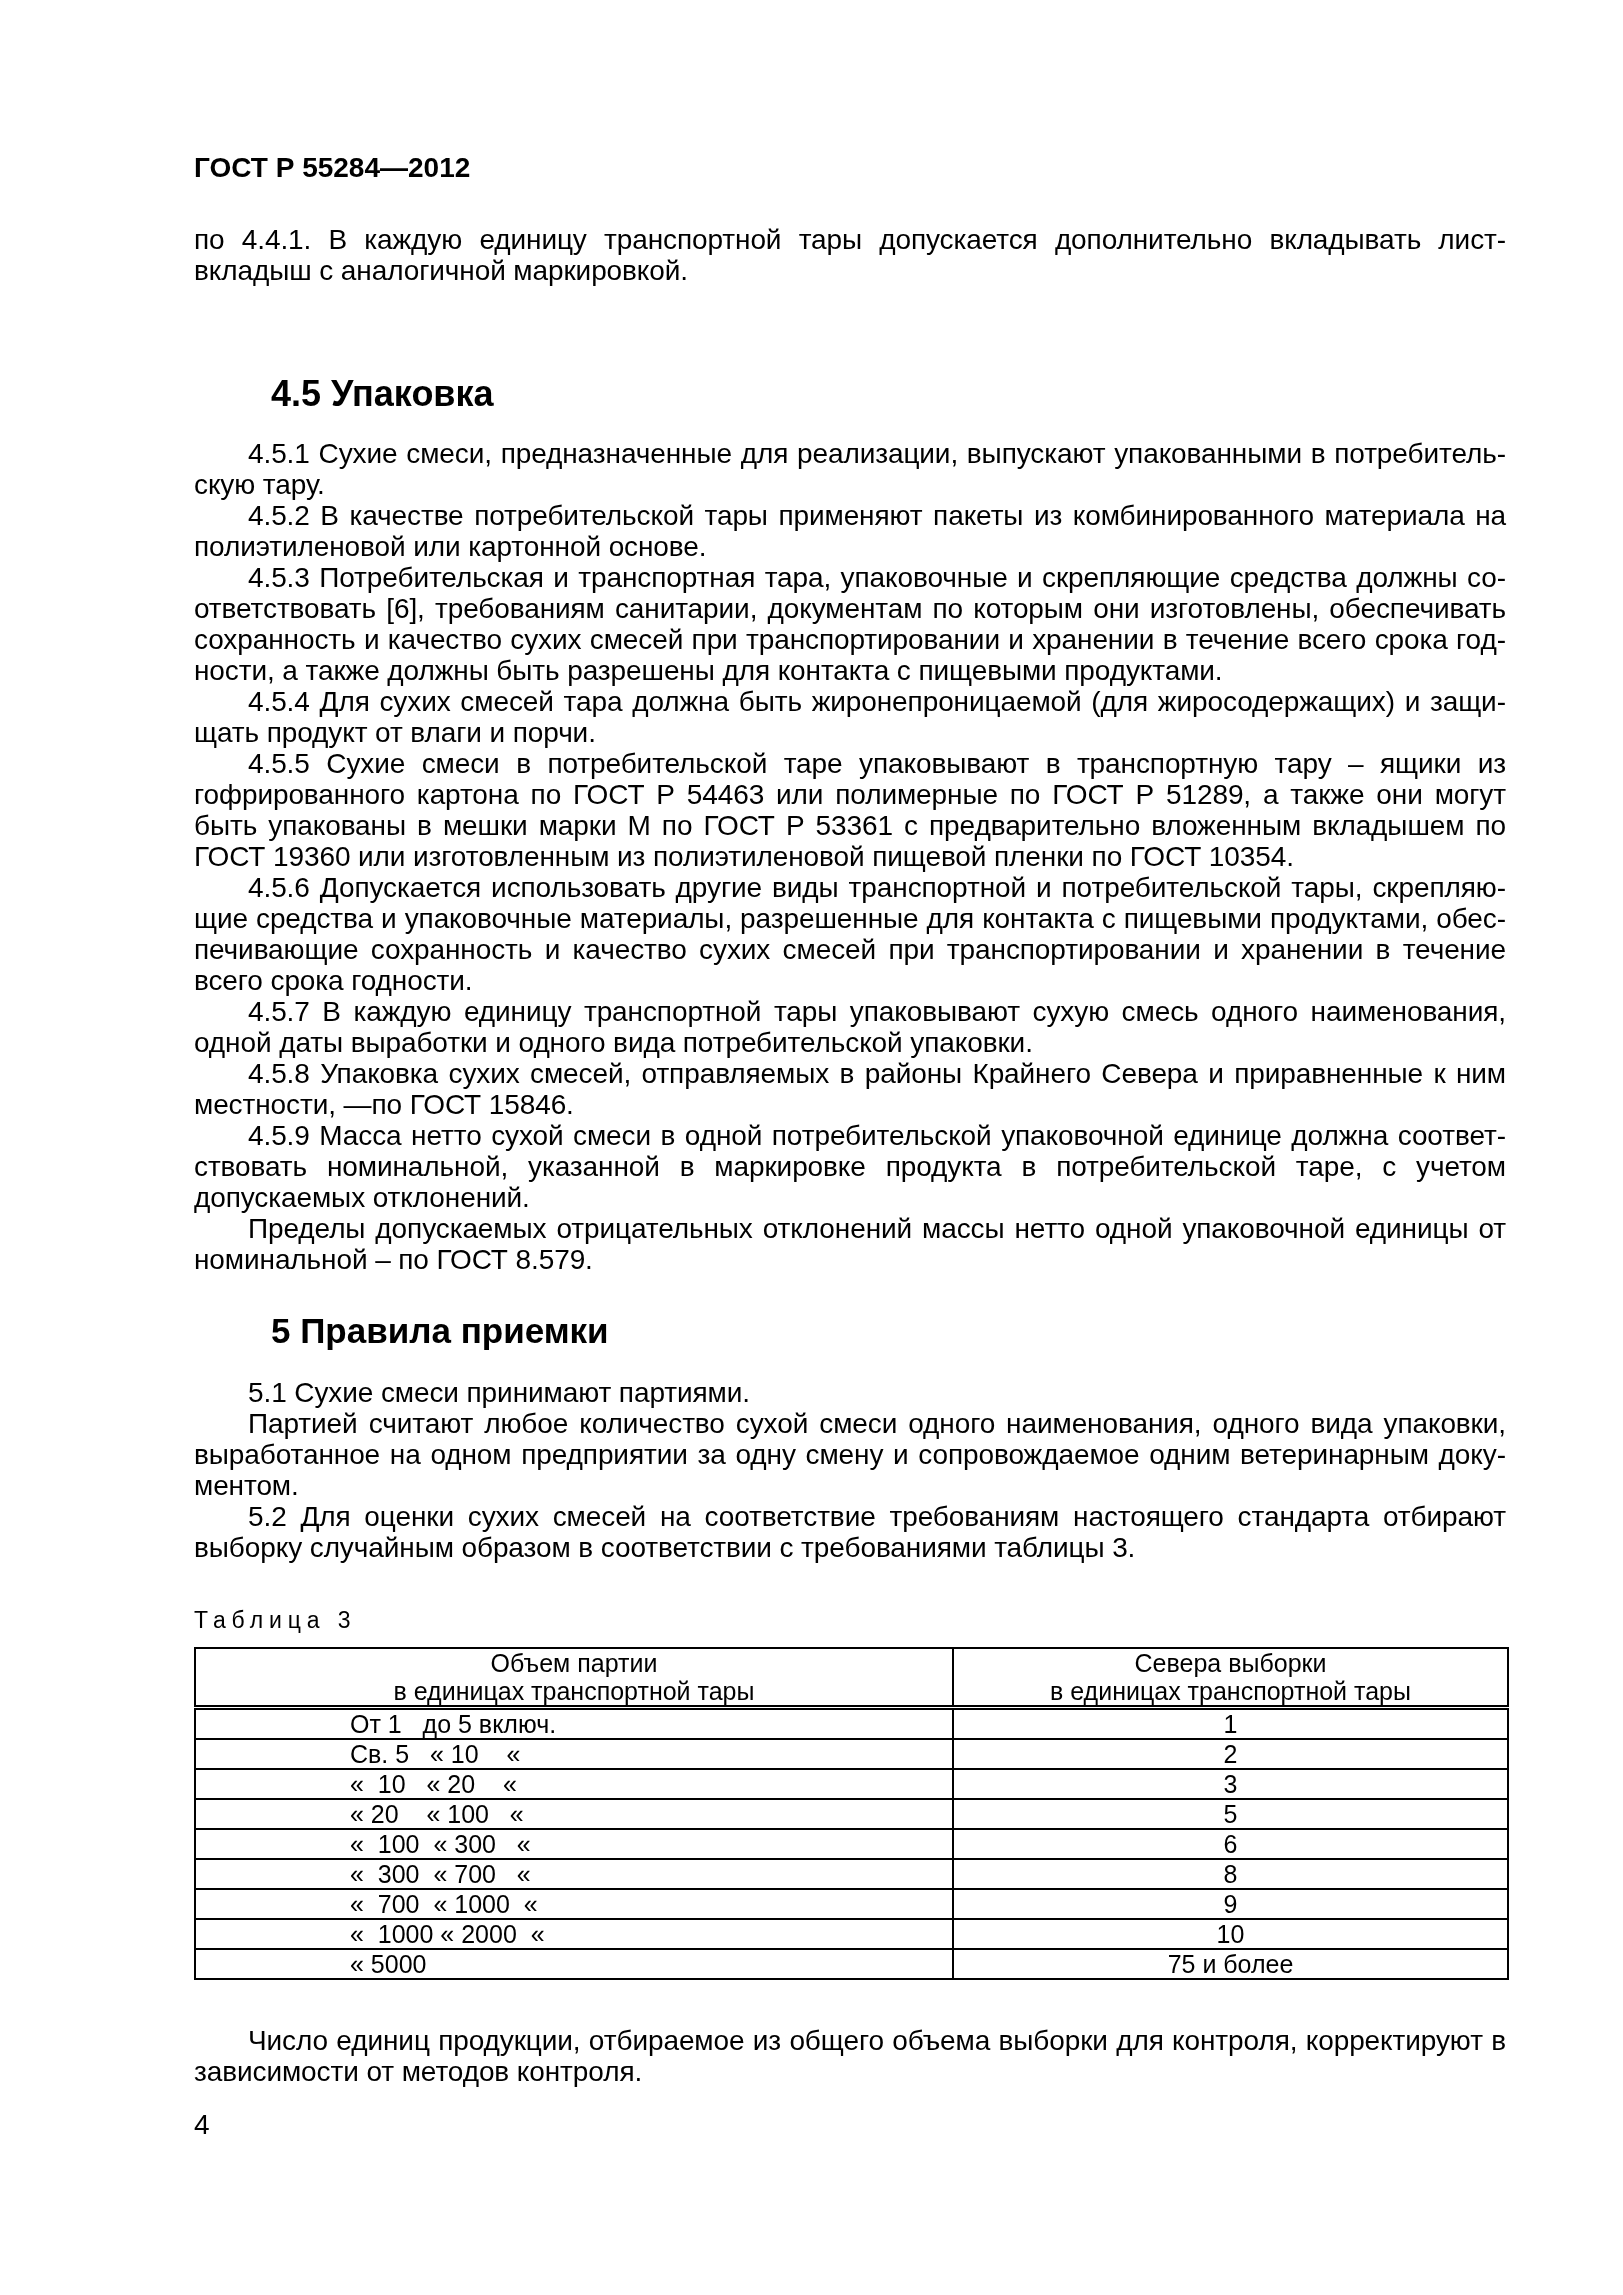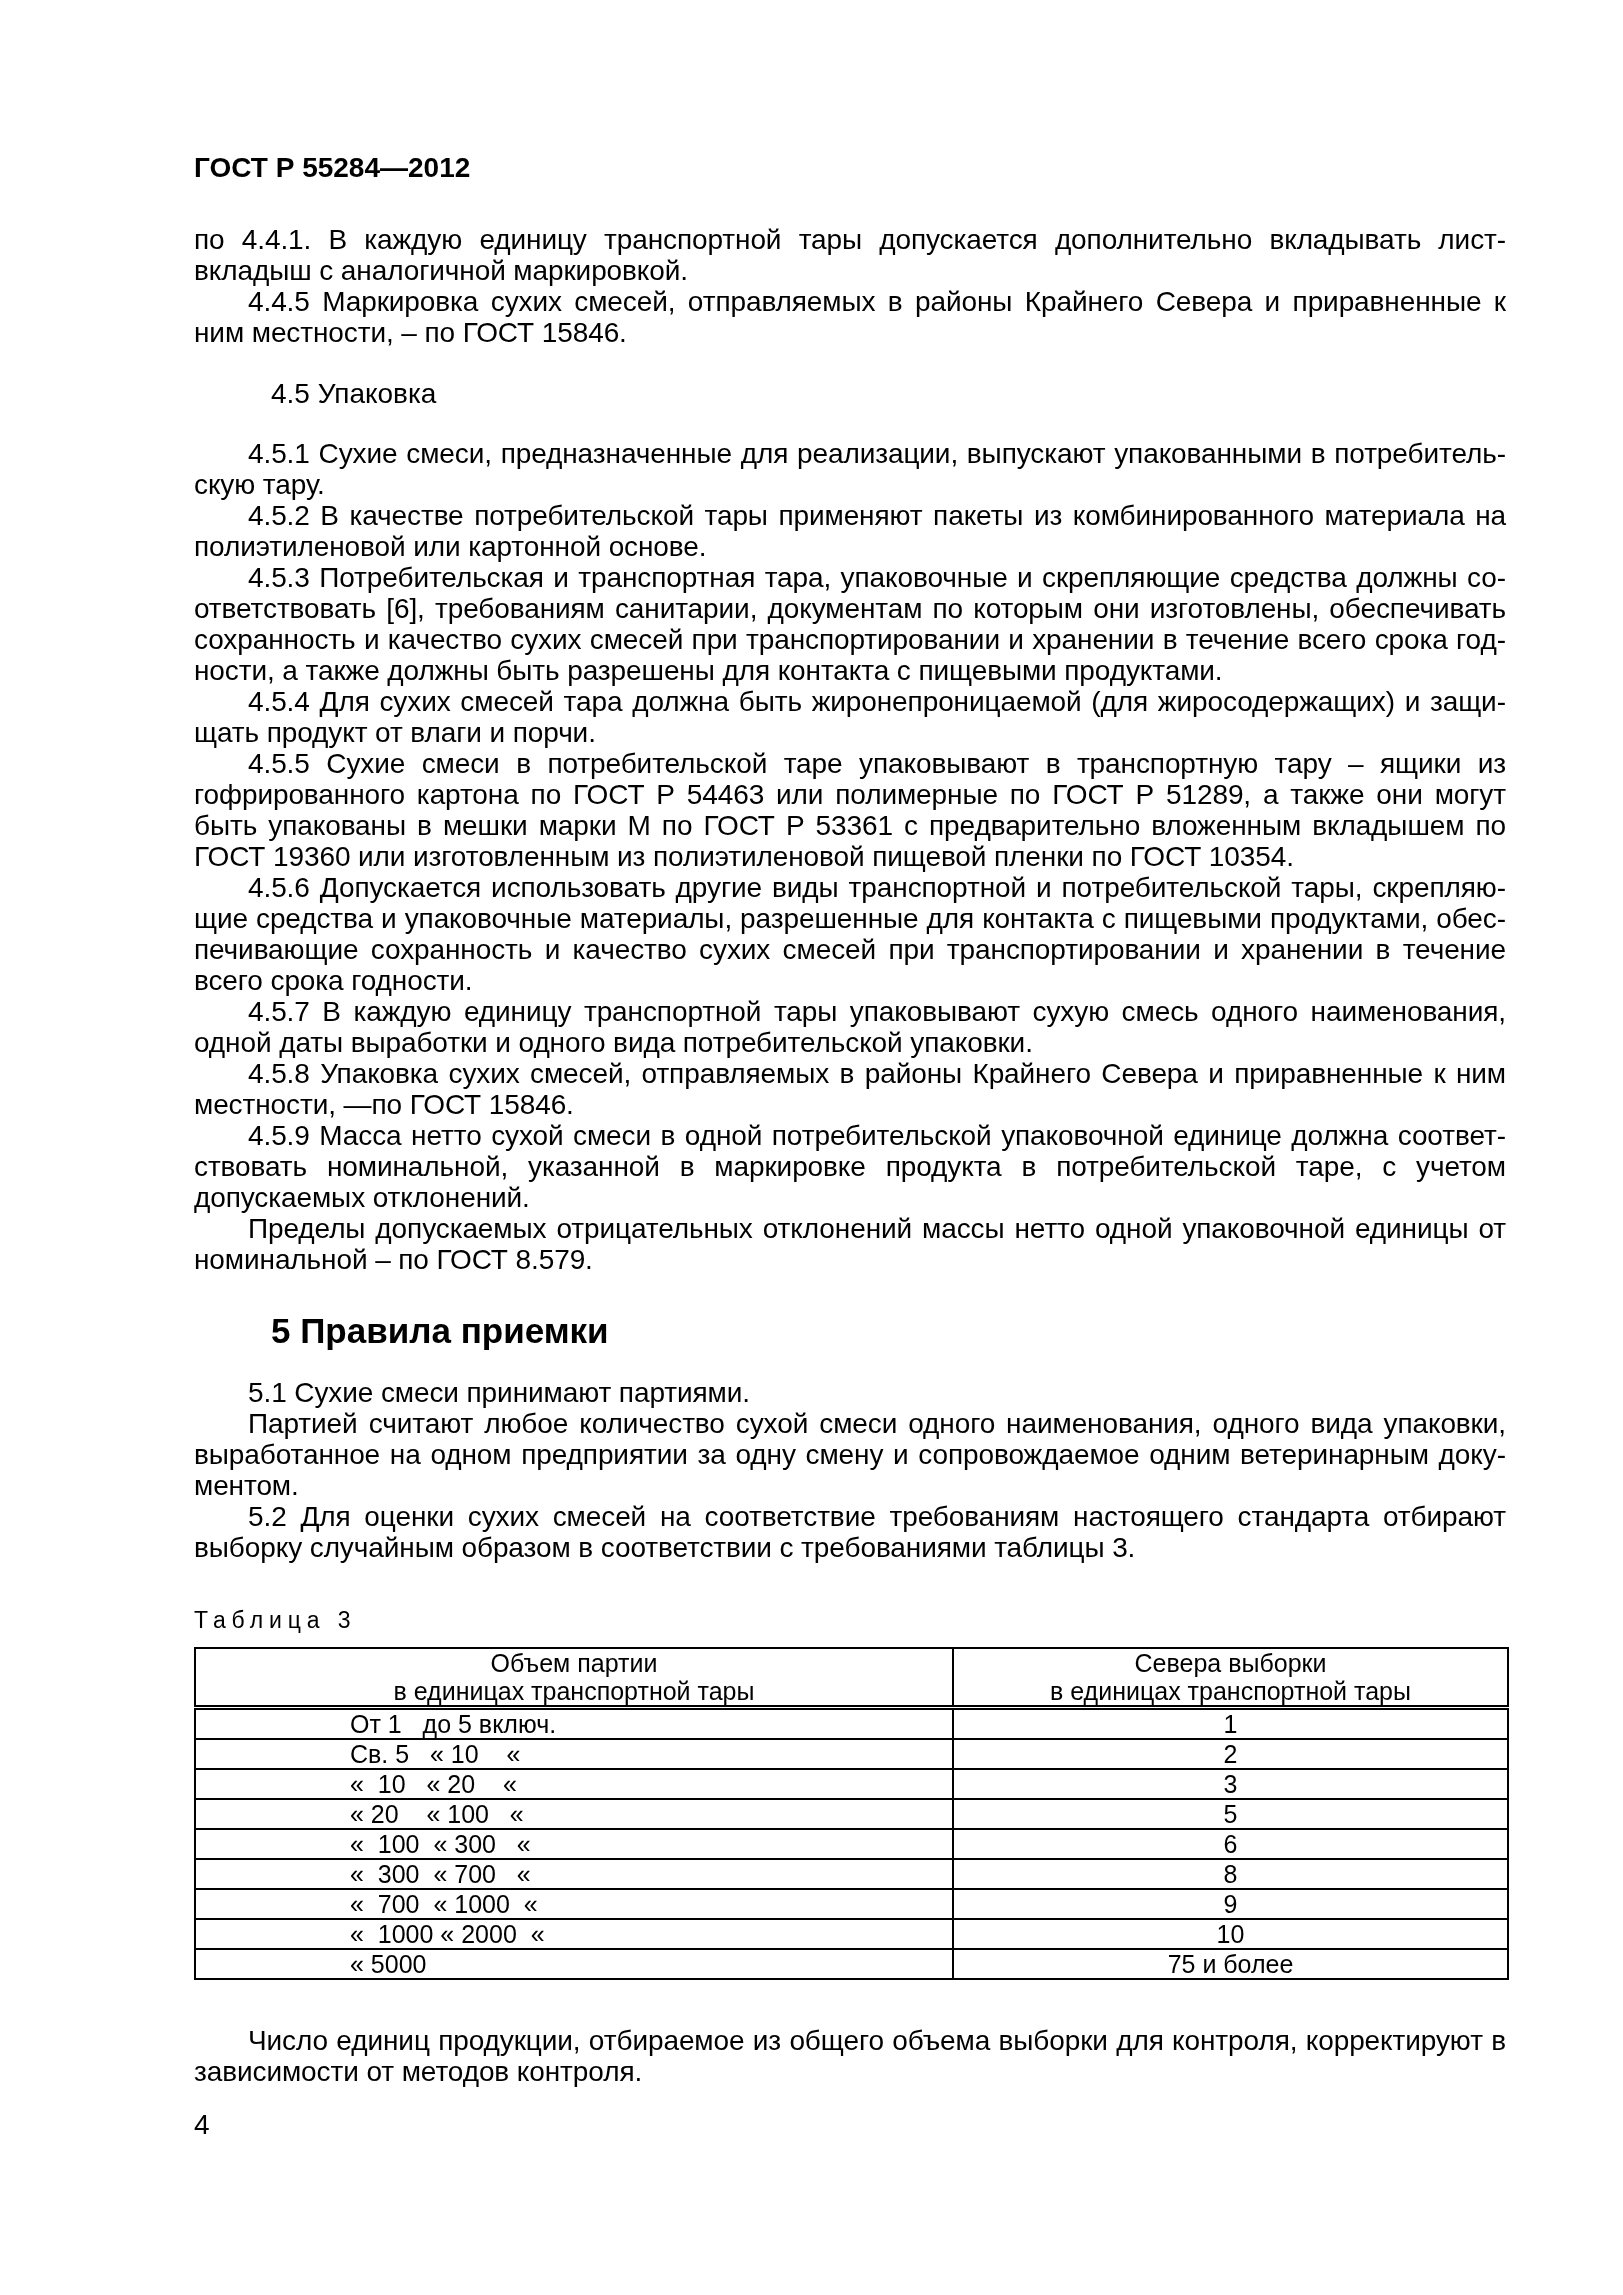--- a/index.html
+++ b/index.html
@@ -3,41 +3,40 @@
 <meta charset="utf-8">
 <style>
   html, body { margin: 0; padding: 0; background: #ffffff; }
   body { width: 1623px; height: 2295px; position: relative; overflow: hidden;
          font-family: "Liberation Sans", sans-serif; color: #000; }
   .blk { position: absolute; left: 194px; width: 1312px; }
   .p { font-size: 28px; line-height: 31px; text-align: justify; text-align-last: left;
        letter-spacing: -0.1px; margin: 0; }
   .p.ind { text-indent: 54px; }
   .hdr { font-weight: bold; font-size: 28px; line-height: 31px; }
-  .h2 { font-weight: normal; font-size: 28px; line-height: 31px; padding-left: 77px; }
+  .h2 { font-weight: bold; font-size: 36px; line-height: 31px; padding-left: 77px; }
   .h1 { font-weight: bold; font-size: 35px; line-height: 39px; padding-left: 77px; }
   .tcap { font-size: 23px; line-height: 29px; letter-spacing: 5.9px; }
   table.t3 { position: absolute; left: 194px; top: 1647px; width: 1315px;
              border-collapse: collapse; font-size: 25px; }
   table.t3 td, table.t3 th { border: 2px solid #000; padding: 0; height: 27.5px;
              line-height: 28px; font-weight: normal; }
   table.t3 th { text-align: center; height: 56px; line-height: 28px;
              border-bottom: 5.9px double #000; }
   table.t3 td.c1 { text-align: left; padding-left: 154px; white-space: pre; width: 602px; }
   table.t3 td.c2 { text-align: center; }
   .pgnum { position: absolute; left: 194px; top: 2109px; font-size: 28px; line-height: 31px; }
 </style>
 </head>
 <body>
 
 <div class="blk hdr" style="top:152px;">ГОСТ Р 55284—2012</div>
 
 <div class="blk" style="top:224px;">
   <p class="p">по 4.4.1. В каждую единицу транспортной тары допускается дополнительно вкладывать лист-вкладыш с аналогичной маркировкой.</p>
-  <p class="p ind">4.4.5 Маркировка сухих смесей, отправляемых в районы Крайнего Севера и приравненные к ним местности, – по ГОСТ 15846.</p>
 </div>
 
 <div class="blk h2" style="top:378px;">4.5 Упаковка</div>
 
 <div class="blk" style="top:438px;">
   <p class="p ind">4.5.1 Сухие смеси, предназначенные для реализации, выпускают упакованными в потребитель­скую тару.</p>
   <p class="p ind">4.5.2 В качестве потребительской тары применяют пакеты из комбинированного материала на полиэтиленовой или картонной основе.</p>
   <p class="p ind">4.5.3 Потребительская и транспортная тара, упаковочные и скрепляющие средства должны со­ответствовать [6], требованиям санитарии, документам по которым они изготовлены, обеспечивать сохранность и качество сухих смесей при транспортировании и хранении в течение всего срока год­ности, а также должны быть разрешены для контакта с пищевыми продуктами.</p>
   <p class="p ind">4.5.4 Для сухих смесей  тара должна быть жиронепроницаемой (для жиросодержащих) и защи­щать продукт от влаги и порчи.</p>
   <p class="p ind">4.5.5 Сухие смеси в потребительской таре упаковывают в транспортную тару – ящики из гофрированного картона по ГОСТ Р 54463 или полимерные по ГОСТ Р 51289, а также они могут быть упакованы в мешки марки М по ГОСТ Р 53361 с предварительно вложенным вкладышем по ГОСТ 19360 или изготовленным из полиэтиленовой пищевой пленки по ГОСТ 10354.</p>

